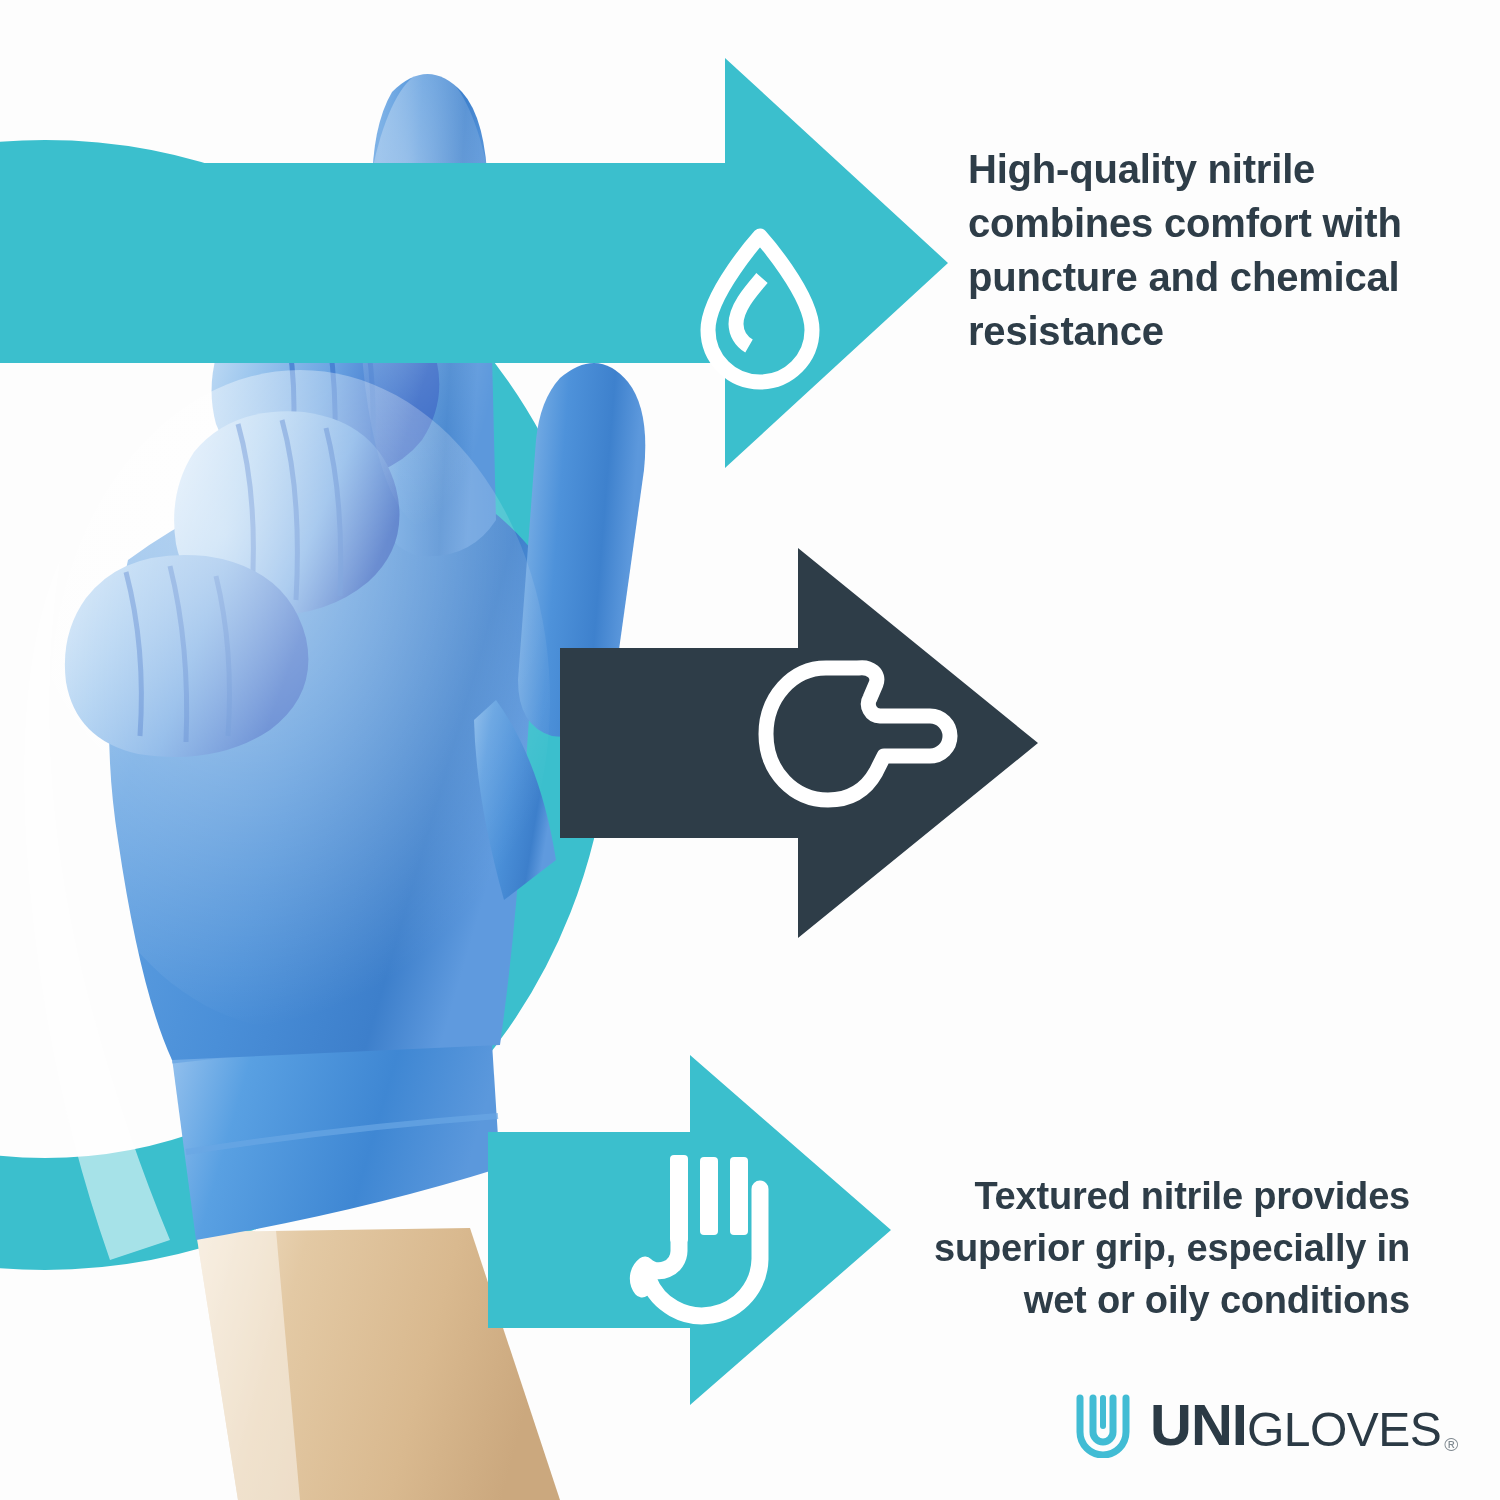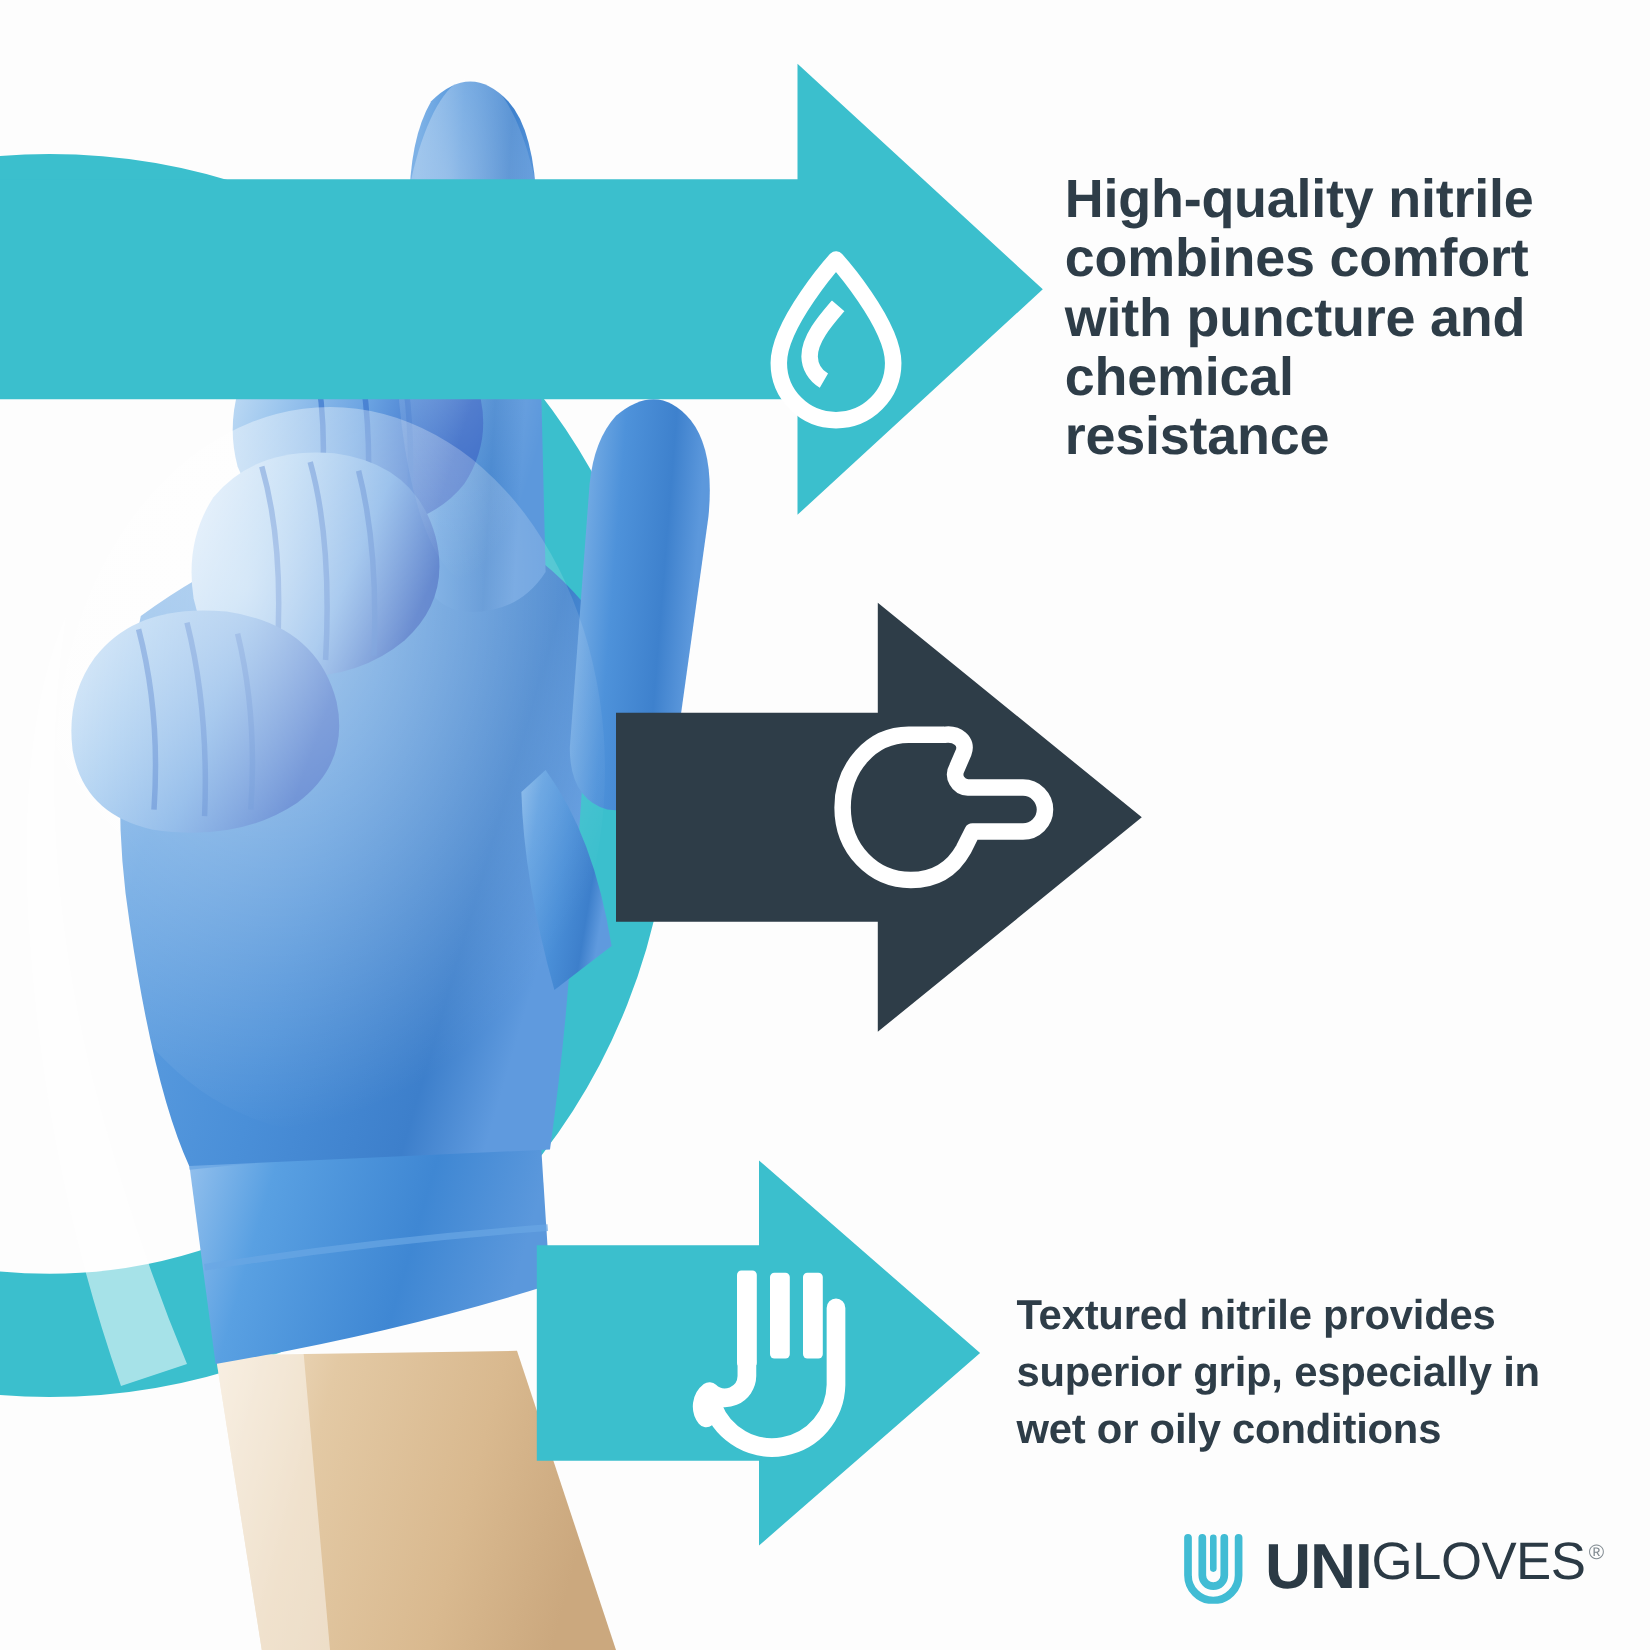--- a/index.html
+++ b/index.html
@@ -52,46 +52,46 @@
   
   .feature-text {
     position: absolute;
     z-index: 6;
     color: #2e3d48;
     font-weight: bold;
     letter-spacing: -0.2px;
   }
   .feature-text-1 {
     left: 968px; top: 142px; width: 450px;
-    font-size: 49px; line-height: 54px; margin-top: 12px;
+    font-size: 40px; line-height: 54px;
   }
   .feature-text-2 {
     left: 1048px; top: 602px; width: 385px;
     font-size: 39px; line-height: 53px;
   }
   .feature-text-3 {
     left: 924px; top: 1170px; width: 486px;
-    font-size: 38px; line-height: 52px;
+    font-size: 38px; line-height: 52px; text-align: right;
   }
 
   
   .brand-logo {
     position: absolute;
     left: 1072px;
     top: 1392px;
     z-index: 7;
     display: flex;
     align-items: center;
     gap: 16px;
   }
   .brand-mark { width: 62px; height: 66px; flex: none; }
   .brand-mark svg { display: block; }
   .brand-wordmark {
     display: flex;
-    align-items: flex-start;
+    align-items: flex-end;
     font-size: 0;
     line-height: 1;
   }
   .wm-uni {
     font-size: 58px;
     font-weight: bold;
     color: #2b3a45;
     letter-spacing: -1px;
   }
   .wm-gloves {

